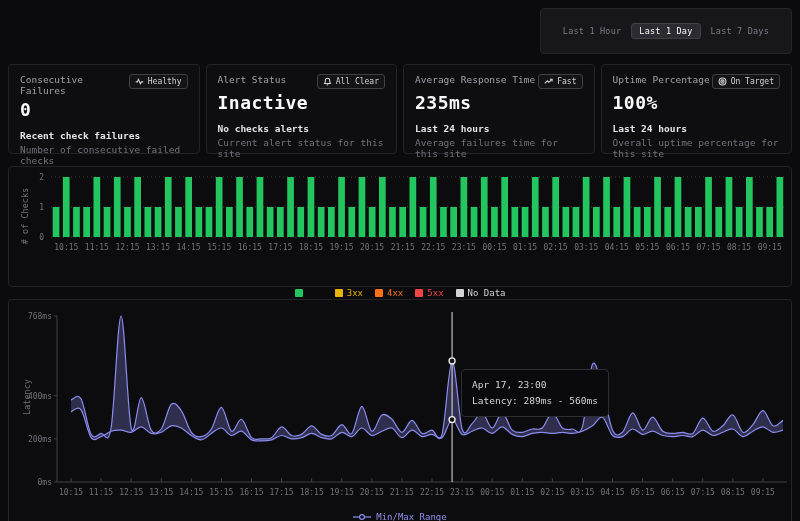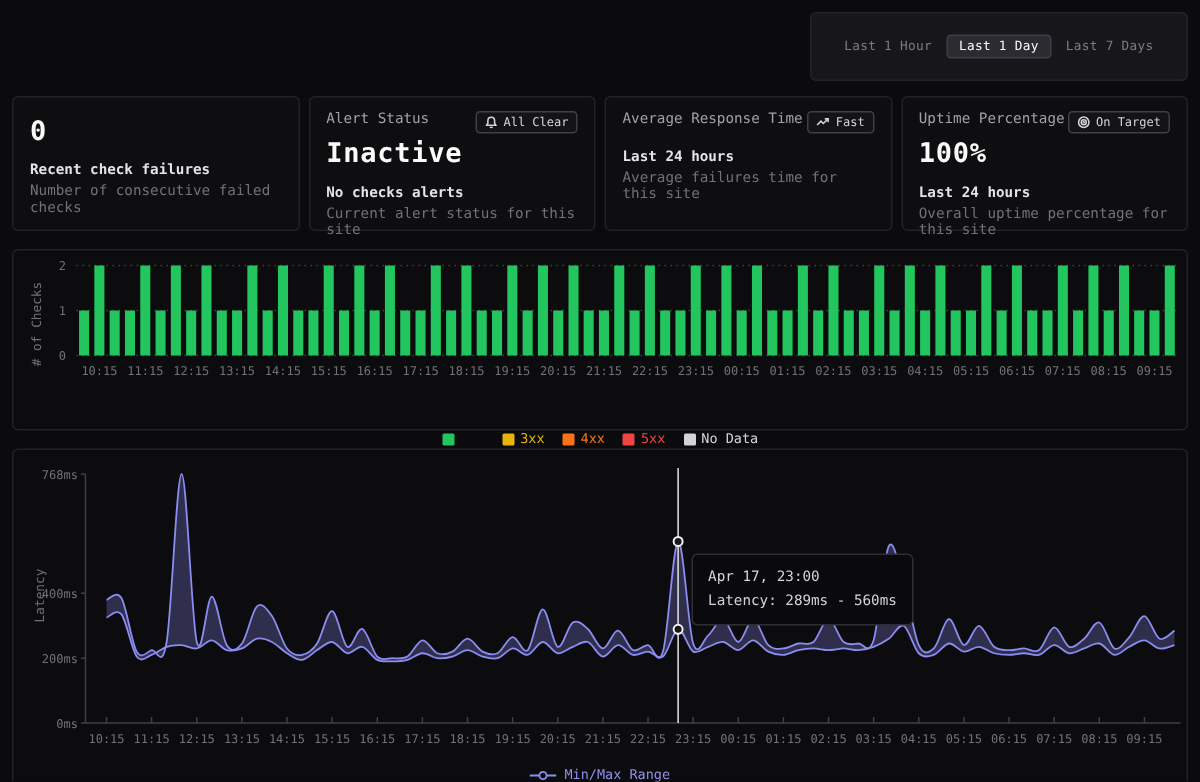--- a/index.html
+++ b/index.html
@@ -49,20 +49,29 @@
 <div class="topbar">
   <div class="tr-group">
     <button class="tr-btn">Last 1 Hour</button>
     <button class="tr-btn active">Last 1 Day</button>
     <button class="tr-btn">Last 7 Days</button>
   </div>
 </div>
 
 <div class="cards">
   <div class="card">
+    <div class="card-head">
+      <span class="card-title">Consecutive Failures</span>
+      <span class="badge">
+        <svg viewBox="0 0 12 12">
+            <path d="M1 6.5h2.2L4.6 3l2.6 6 1.4-2.5H11"></path>
+          </svg>
+        <span>Healthy</span>
+      </span>
+    </div>
     <div class="card-value">0</div>
     <div class="card-sub">Recent check failures</div>
     <div class="card-desc">Number of consecutive failed checks</div>
   </div>
 
   <div class="card">
     <div class="card-head">
       <span class="card-title">Alert Status</span>
       <span class="badge">
         <svg viewBox="0 0 12 12">
@@ -81,20 +90,21 @@
     <div class="card-head">
       <span class="card-title">Average Response Time</span>
       <span class="badge">
         <svg viewBox="0 0 12 12">
             <path d="M1 8.5l3.4-3.4 2 2L10.8 3"></path>
             <path d="M7.8 3h3v3"></path>
           </svg>
         <span>Fast</span>
       </span>
     </div>
+    <div class="card-value">235ms</div>
     <div class="card-sub">Last 24 hours</div>
     <div class="card-desc">Average failures time for this site</div>
   </div>
 
   <div class="card">
     <div class="card-head">
       <span class="card-title">Uptime Percentage</span>
       <span class="badge">
         <svg viewBox="0 0 12 12">
             <circle cx="6" cy="6" r="4.6"></circle>

